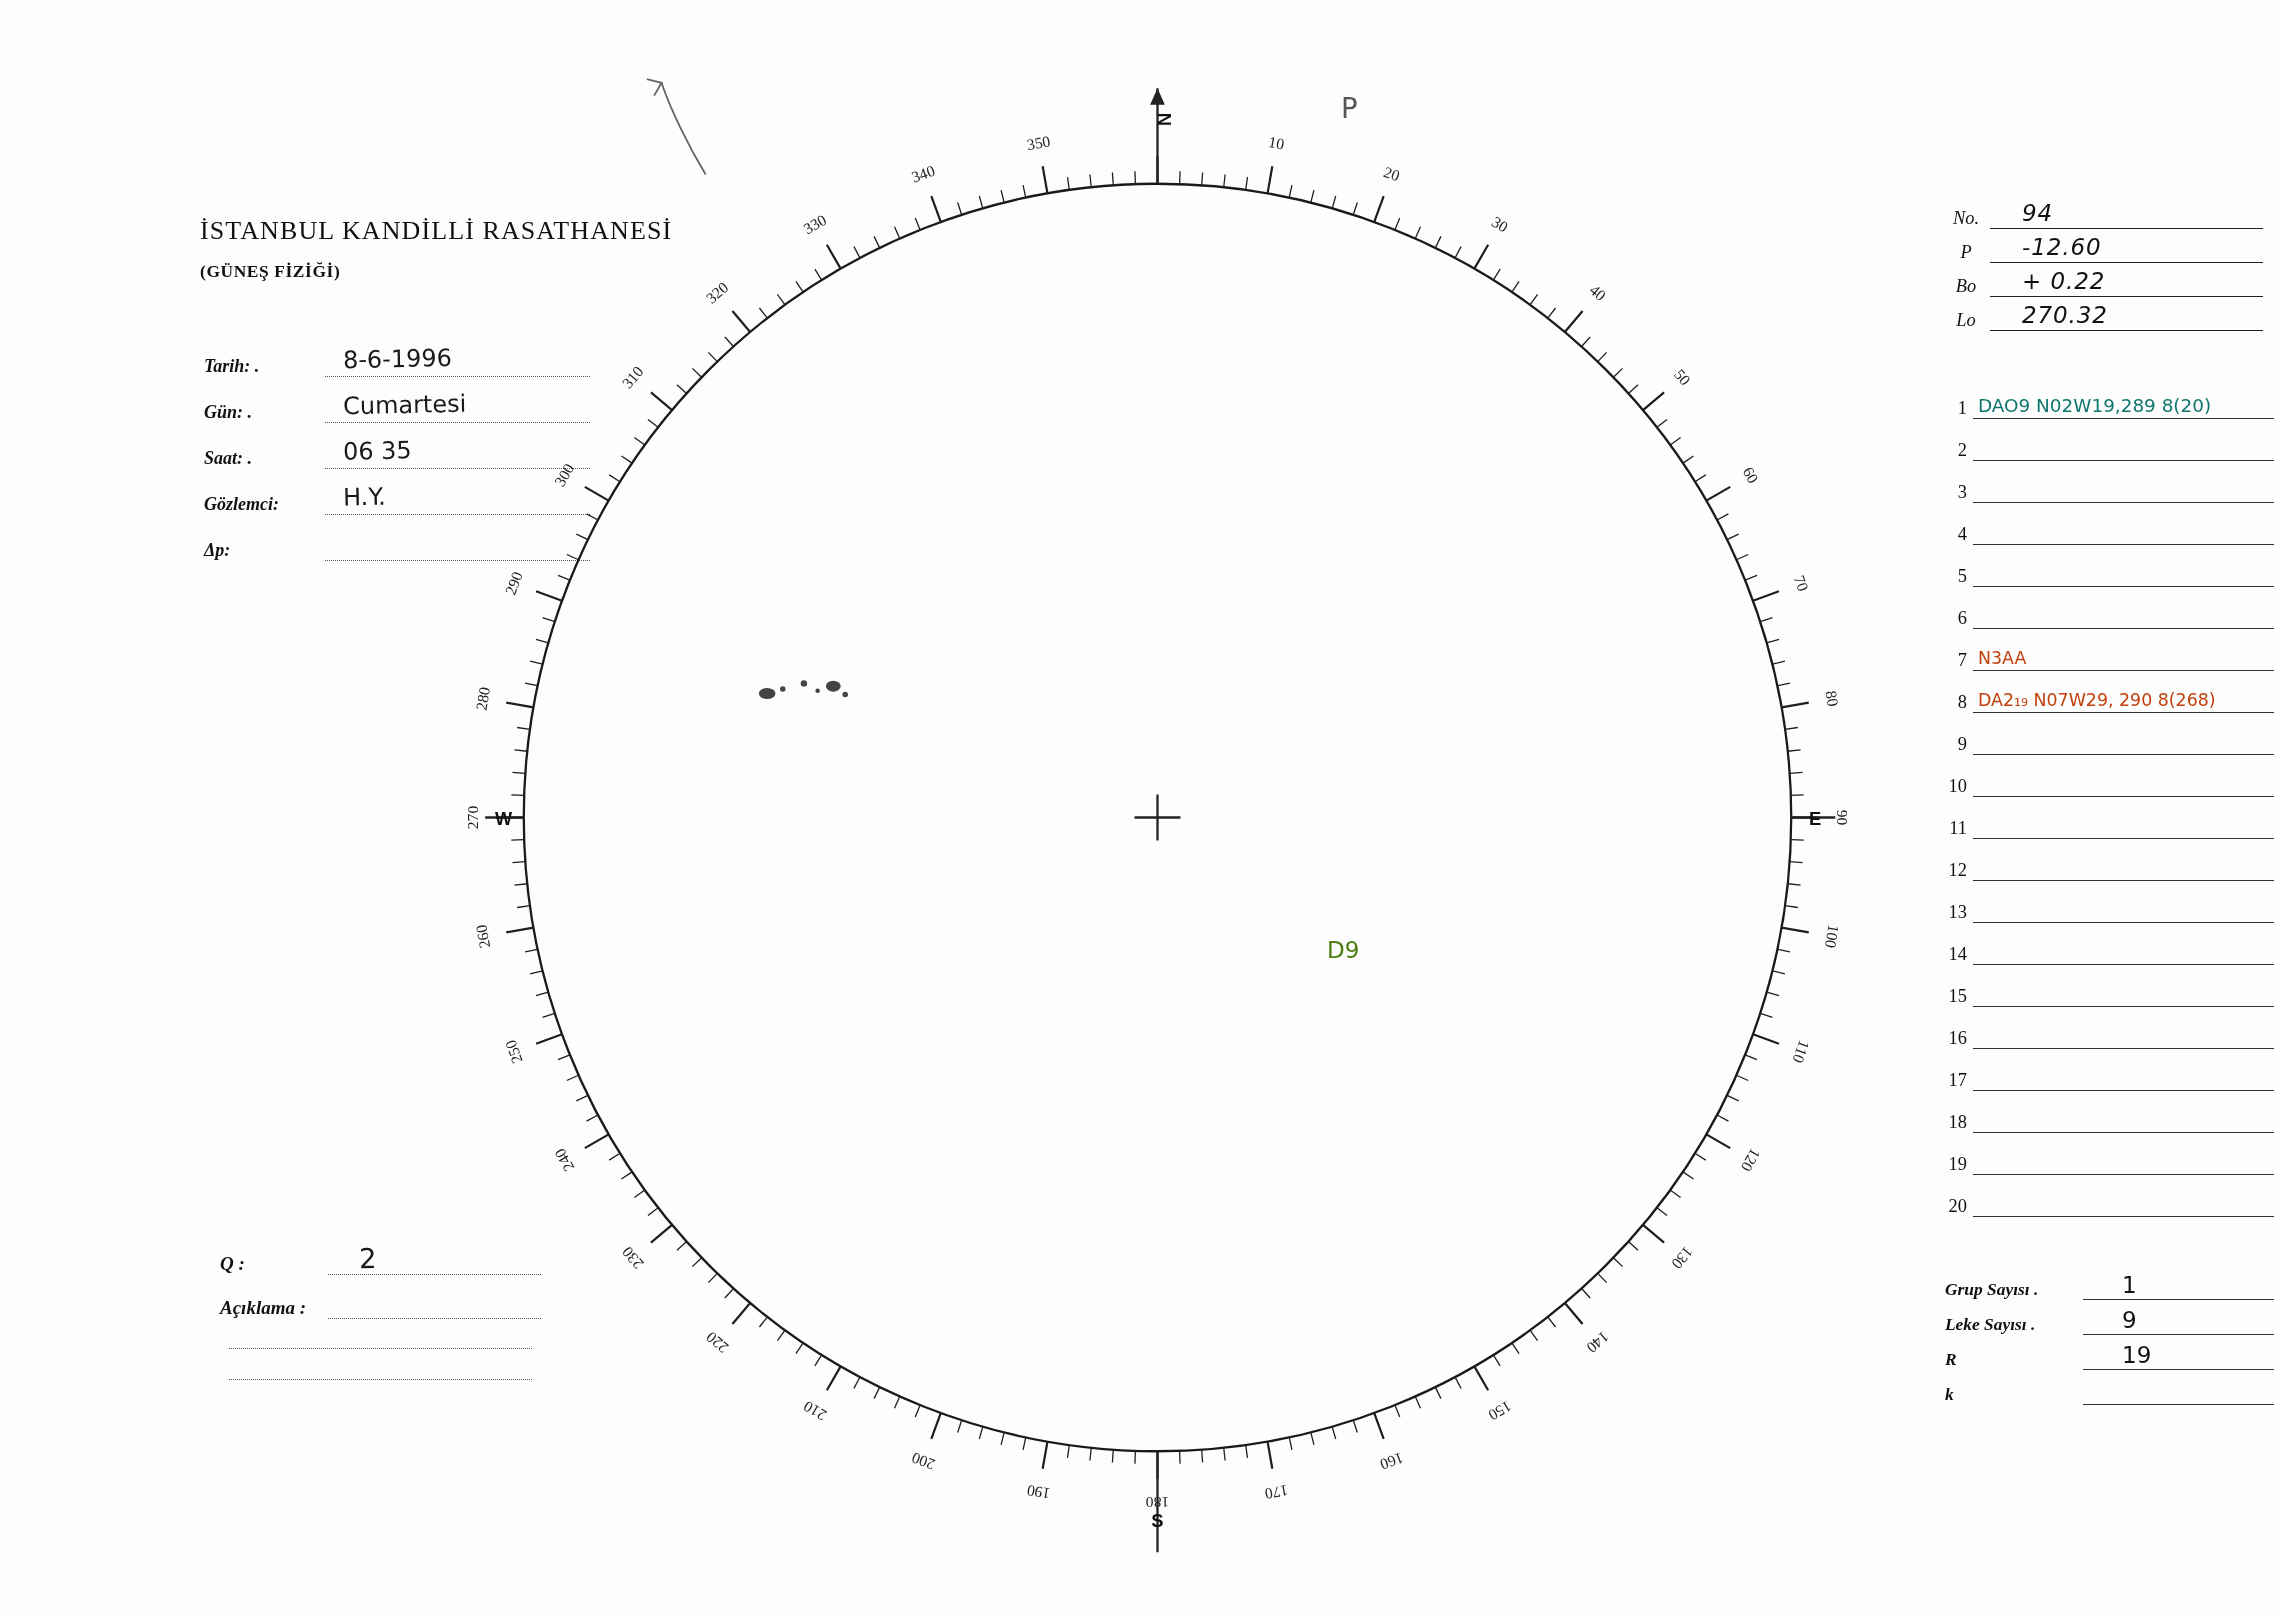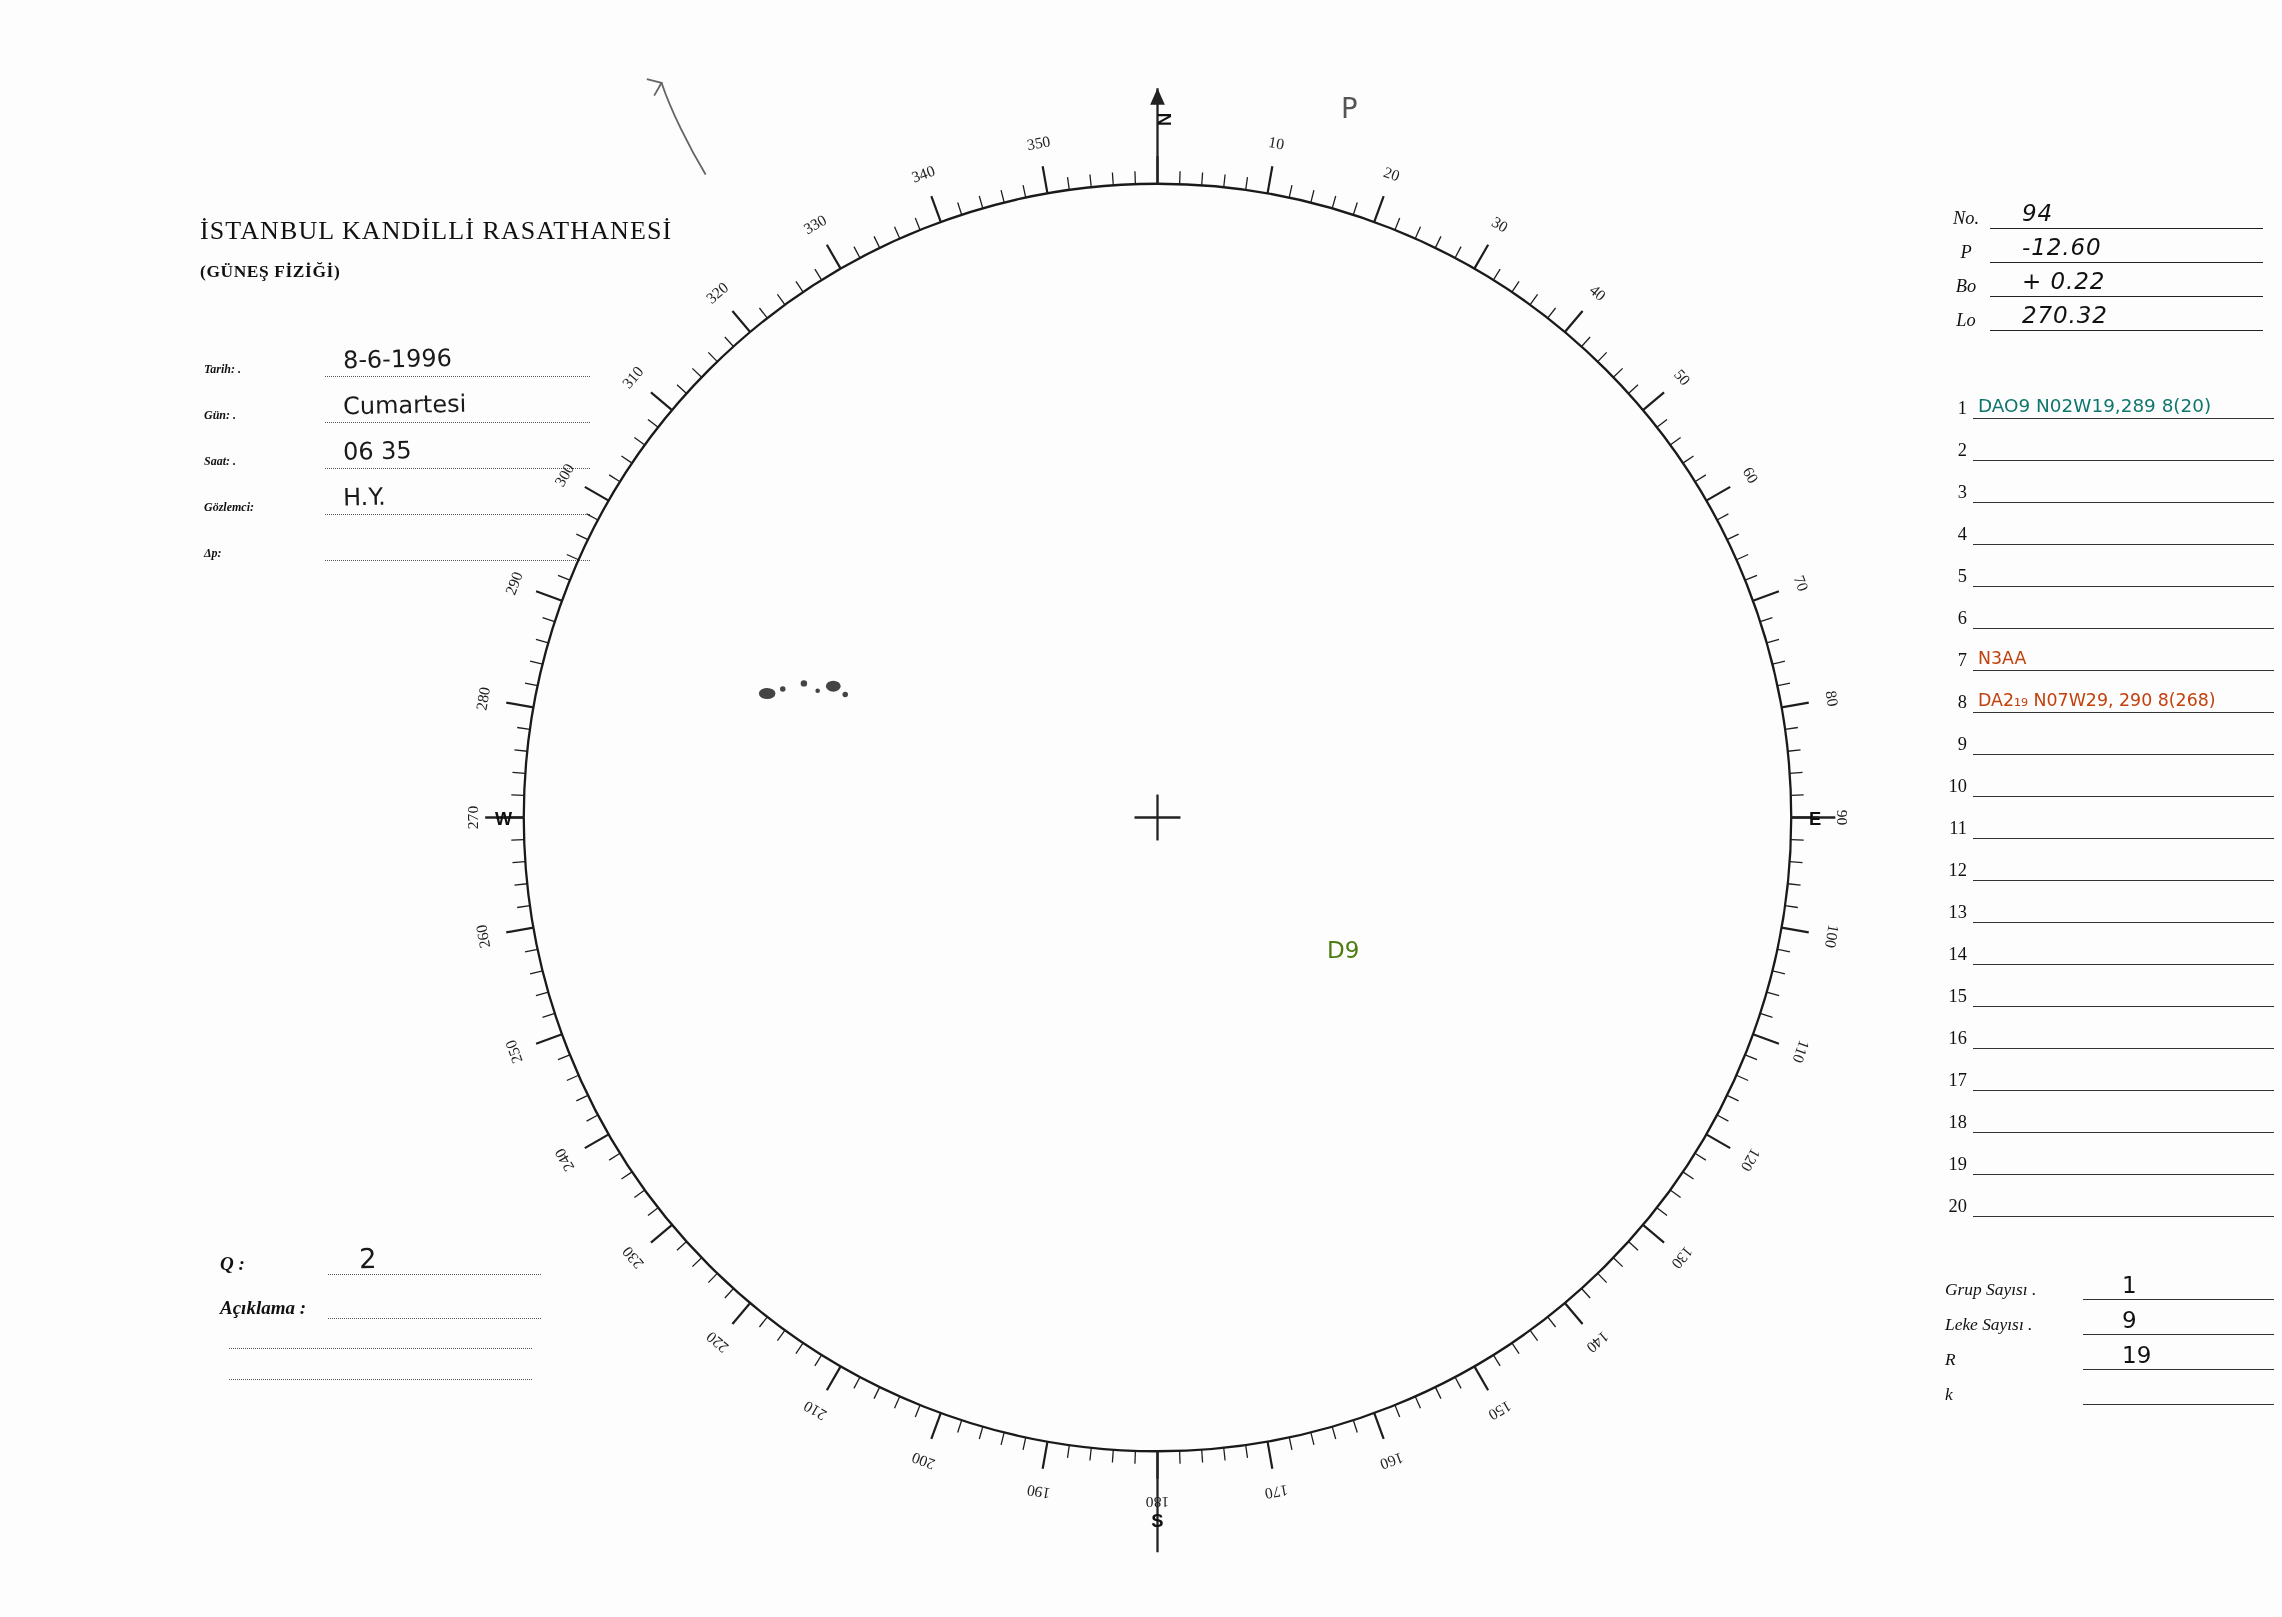--- a/index.html
+++ b/index.html
@@ -50,21 +50,21 @@
     width: 386px;
   }
   .field-row {
     display: flex;
     align-items: flex-end;
     height: 46px;
   }
   .field-label {
     font-style: italic;
     font-weight: bold;
-    font-size: 12px;
+    font-size: 18px;
     width: 121px;
     white-space: nowrap;
   }
   .field-dots {
     flex: 1;
     border-bottom: 0.9px dotted #555;
     position: relative;
     height: 31px;
   }
   .hand {
@@ -188,21 +188,21 @@
     top: 1265px;
     width: 329px;
   }
   .sum-row {
     display: flex;
     align-items: flex-end;
     height: 35px;
   }
   .sum-label {
     font-style: italic;
-    font-weight: normal;
+    font-weight: bold;
     font-size: 17.4px;
     width: 138px;
     white-space: nowrap;
   }
   .sum-line {
     flex: 1;
     border-bottom: 1.1px solid #333;
     height: 27.5px;
     position: relative;
   }

